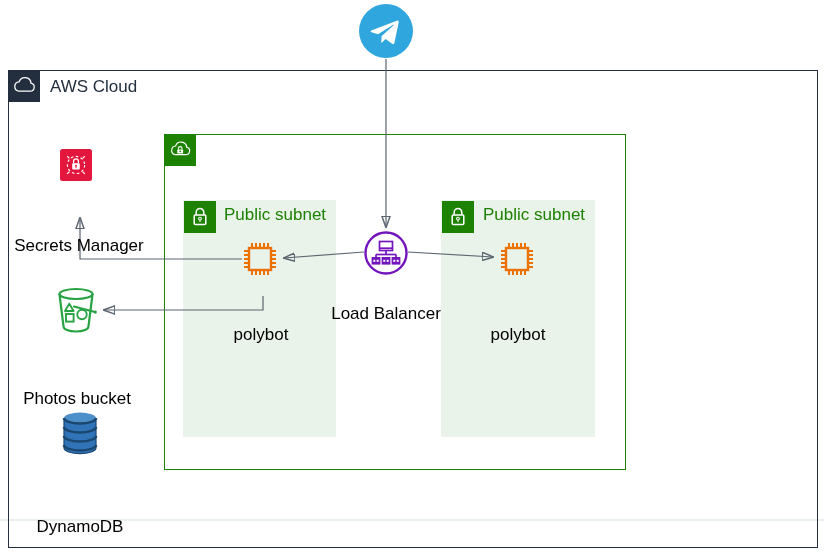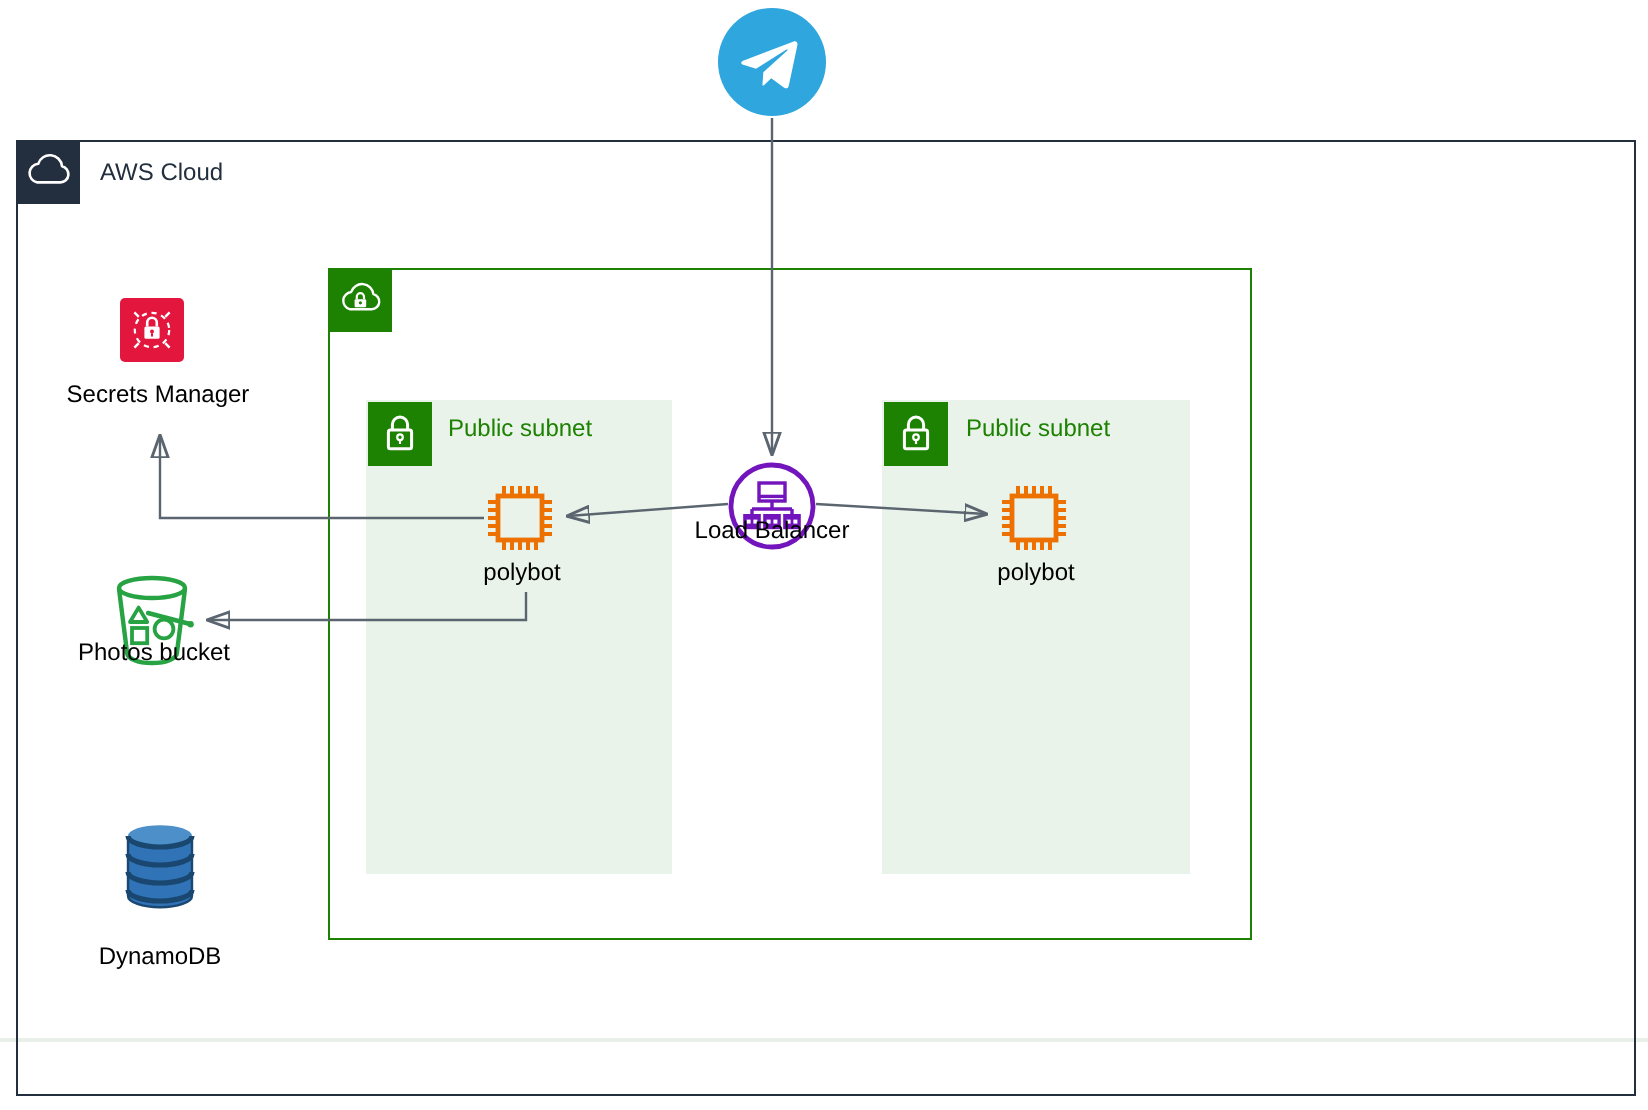--- a/index.html
+++ b/index.html
@@ -9,24 +9,24 @@
   }
   .abs{position:absolute;}
   
   .aws-box{border:1px solid var(--aws-dark);left:8px;top:70px;width:808px;height:476px;}
   .vpc-box{border:1px solid var(--green);left:164px;top:134px;width:460px;height:334px;}
   .subnet{background:var(--subnet-fill);width:153px;height:237px;top:200px;}
   .subnet.left{left:183px;}
   .subnet.right{left:441px;width:154px;}
   .corner-icon{width:32px;height:32px;display:block;}
   
-  .lbl{position:absolute;font-size:12px;line-height:15px;white-space:nowrap;}
+  .lbl{position:absolute;font-size:17px;line-height:15px;white-space:nowrap;}
   .lbl.dark{color:var(--aws-dark);}
   .lbl.green{color:var(--green);}
-  .lbl.center{transform:translateX(-50%);text-align:center;}
+  .lbl.center{transform:translateX(-50%);text-align:center;margin-top:48px;}
   .sep-line{left:0;top:519px;width:824px;height:2px;background:#E9EFE9;}
   .connectors{left:0;top:0;pointer-events:none;}
   .connectors path{stroke:var(--line);stroke-width:1.2;fill:none;}
   .arrowhead{fill:var(--line);}
 </style>
 </head>
 <body>
 
 <div class="canvas">
 
@@ -191,21 +191,21 @@
     <g style="stroke:var(--bucket-green)" fill="none" stroke-width="2.2" stroke-linecap="round">
       <ellipse cx="22" cy="8" rx="16.5" ry="5"></ellipse>
       <path d="M5.5 8.5l4.1 32.3c.3 2.2 4.6 4.7 12.4 4.7s12.1-2.5 12.4-4.7L38.5 8.5"></path>
       <path d="M11 25l4.3-7.2 4.3 7.2z" stroke-width="1.9" stroke-linejoin="round"></path>
       <rect x="12" y="28" width="7.6" height="7.6" stroke-width="1.9"></rect>
       <circle cx="28" cy="28.5" r="4.7" stroke-width="1.9"></circle>
       <line x1="20" y1="20.5" x2="41" y2="26"></line>
     </g>
     <circle cx="41.3" cy="26.1" r="1.6" style="fill:var(--bucket-green)"></circle>
   </svg>
-  <div class="lbl center" style="left:77px;top:319px;text-align:center;">Photos bucket</div>
+  <div class="lbl center" style="left:77px;top:343px;text-align:center;">Photos bucket</div>
 
   <svg class="abs" style="left:61px;top:411px;" width="38" height="44" viewBox="0 0 38 44">
     <path d="M3 7v30c0 3.1 7.2 5.6 16 5.6s16-2.5 16-5.6V7" style="fill:var(--dynamo-body)"></path>
     <ellipse cx="19" cy="7" rx="16" ry="5.4" style="fill:var(--dynamo-light)"></ellipse>
     <g style="stroke:var(--dynamo-dark)" fill="none" stroke-width="2.6">
       <path d="M3 7c0 3 7.2 5.5 16 5.5S35 10 35 7"></path>
       <path d="M3 16c0 3 7.2 5.5 16 5.5S35 19 35 16"></path>
       <path d="M3 25c0 3 7.2 5.5 16 5.5S35 28 35 25"></path>
       <path d="M3 34c0 3 7.2 5.5 16 5.5S35 37 35 34"></path>
     </g>

